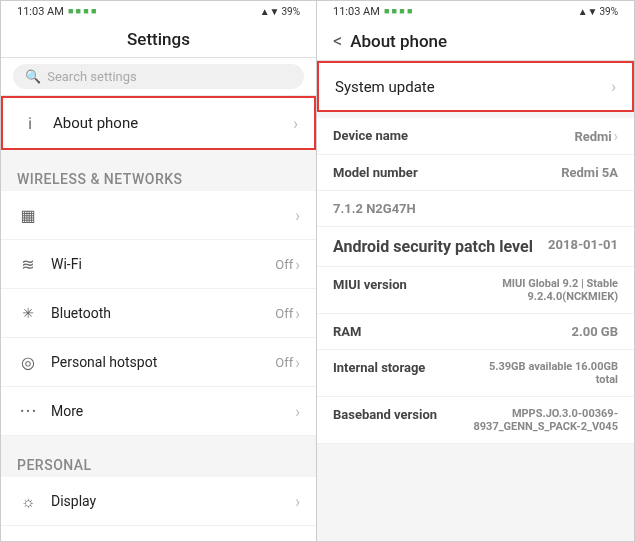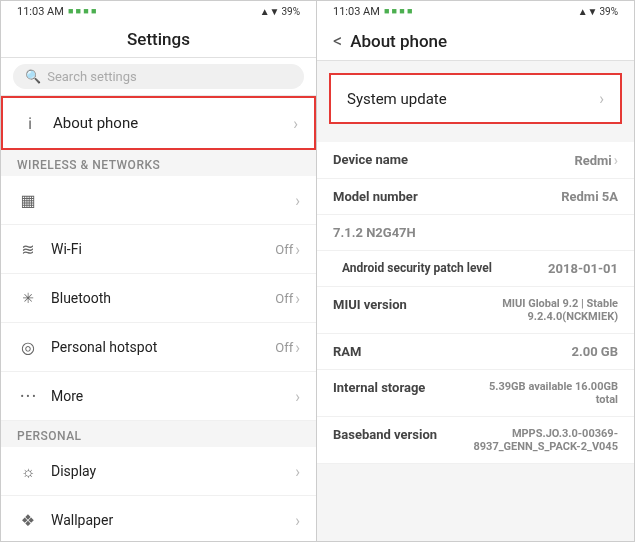--- a/index.html
+++ b/index.html
@@ -69,22 +69,22 @@
       padding: 14px 16px;
       display: flex;
       align-items: center;
       justify-content: space-between;
       cursor: pointer;
     }
     .about-phone-inner { display: flex; align-items: center; gap: 12px; }
     .about-phone-text { font-size: 15px; color: #222; }
     
     .section-label {
-      padding: 8px 16px 4px;
-      font-size: 12px;
+      padding: 21px 16px 4px;
+      font-size: 14px;
       color: #888;
       font-weight: 500;
       letter-spacing: 0.5px;
       background: #f5f5f5;
     }
     
     .menu-item {
       background: #fff;
       padding: 13px 16px;
       display: flex;
@@ -129,21 +129,21 @@
       gap: 8px;
       border-bottom: 1px solid #e0e0e0;
       height: 40px;
     }
     .back-arrow { color: #555; font-size: 18px; cursor: pointer; }
     .right-header-title { font-size: 17px; font-weight: 500; color: #222; }
     
     .system-update-item {
       background: #fff;
       border: 2px solid #e53935;
-      margin: 12px;
+      margin: 0;
       padding: 14px 16px;
       display: flex;
       align-items: center;
       justify-content: space-between;
       cursor: pointer;
     }
     .system-update-text { font-size: 15px; color: #222; }
     
     .info-row {
       background: #fff;
@@ -309,21 +309,21 @@
     <div class="info-row">
       <span class="info-label">Model number</span>
       <span class="info-value">Redmi 5A</span>
     </div>
 
     <div class="info-row">
       <span class="info-value">7.1.2 N2G47H</span>
     </div>
 
     <div class="info-row">
-      <span class="info-label" style="font-size:12px;margin-left:9px;">Android security patch level</span>
+      <span class="info-label" style="font-size:16px;">Android security patch level</span>
       <span class="info-value">2018-01-01</span>
     </div>
 
     <div class="info-row">
       <span class="info-label">MIUI version</span>
       <span class="info-value" style="font-size:11px; max-width:160px;">MIUI Global 9.2 | Stable 9.2.4.0(NCKMIEK)</span>
     </div>
 
 
     <div class="info-row">

